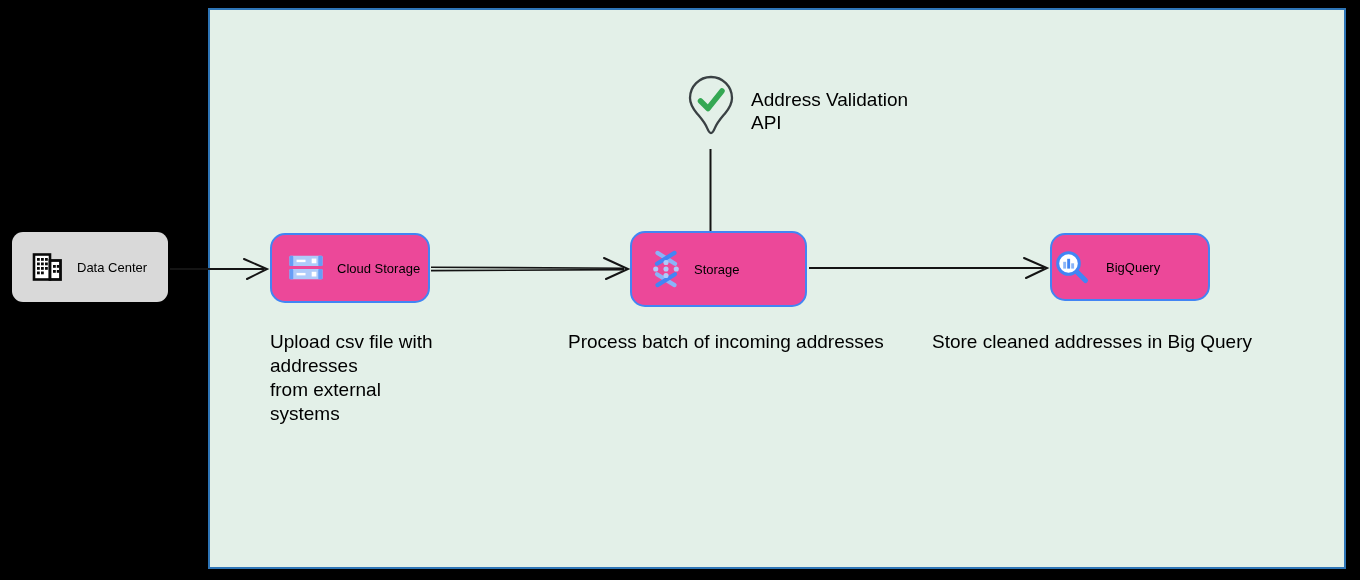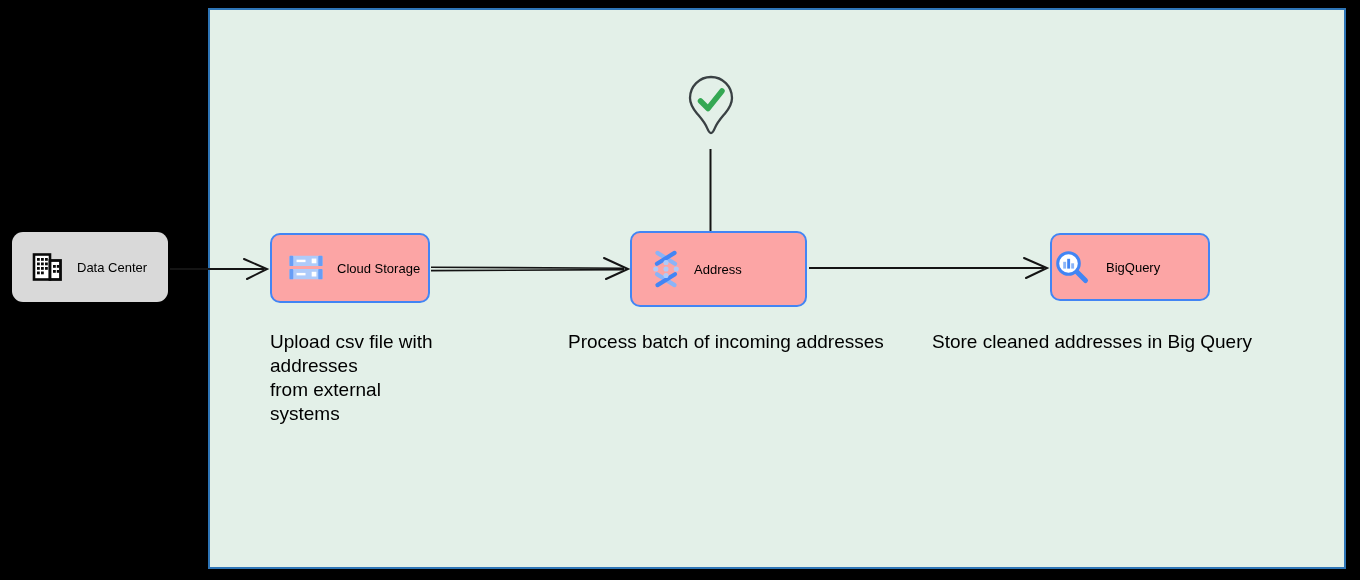--- a/index.html
+++ b/index.html
@@ -7,21 +7,21 @@
     position:relative;width:1360px;height:580px;background:#000;overflow:hidden;
     font-family:"Liberation Sans", sans-serif;color:#000;
   }
   .panel{
     position:absolute;left:208px;top:8px;width:1138px;height:561px;
     box-sizing:border-box;background:#e3f0e8;border:2px solid #2e75b6;
   }
   .connector-layer{position:absolute;left:0;top:0;width:1360px;height:580px;pointer-events:none;}
   .node{
     position:absolute;box-sizing:border-box;display:flex;align-items:center;
-    background:#fca5a5;border:2.5px solid #4285f4;border-radius:10px;
+    background:#ec4899;border:2.5px solid #4285f4;border-radius:15px;
   }
   .node .label{font-size:13px;color:#000;white-space:nowrap;}
   .node-datacenter{
     left:12px;top:232px;width:156px;height:70px;background:#d9d9d9;border:none;border-radius:11px;
     padding-left:18px;
   }
   .node-datacenter .label{margin-left:13px;font-size:13px;}
   .node-cloudstorage{left:270px;top:233px;width:160px;height:70px;padding-left:17px;}
   .node-cloudstorage .label{margin-left:14px;}
   .node-dataflow{left:630px;top:231px;width:177px;height:76px;padding-left:15px;}
@@ -126,38 +126,40 @@
         <line x1="11" y1="37" x2="29.5" y2="25.5" stroke="#4285f4"></line>
       </g>
       <g fill="#aecbfa">
         <circle cx="20" cy="13.2" r="2.7"></circle>
         <circle cx="20" cy="20" r="2.7"></circle>
         <circle cx="20" cy="26.8" r="2.7"></circle>
         <circle cx="9.2" cy="20" r="2.7"></circle>
         <circle cx="30.8" cy="20" r="2.7"></circle>
       </g>
     </svg>
-    <span class="label">Address</span>
+    <span class="label">Storage</span>
   </div>
 
   <div class="node node-bigquery">
     <svg class="icon" width="36" height="36" viewBox="0 0 36 36">
       <circle cx="14.5" cy="14.5" r="10.8" fill="#ffffff" stroke="#4285f4" stroke-width="3"></circle>
       <line x1="23" y1="23" x2="31.5" y2="31.5" stroke="#4285f4" stroke-width="5" stroke-linecap="round"></line>
       <rect x="9.2" y="12.8" width="2.9" height="6.8" fill="#8ab4f8"></rect>
       <rect x="13.2" y="9.8" width="2.9" height="9.8" fill="#4285f4"></rect>
       <rect x="17.2" y="14.3" width="2.9" height="5.3" fill="#8ab4f8"></rect>
     </svg>
     <span class="label">BigQuery</span>
   </div>
 
   <svg class="pin" width="48" height="62" viewBox="0 0 48 62">
     <path d="M24 2 C12.4 2 3 11.4 3 23 c0 6.2 3 10.6 6.8 15.2 2.6 3.2 7.7 8.4 10.6 15.4 0.9 2.2 1.9 4.4 3.6 4.4 s2.7 -2.2 3.6 -4.4 c2.9 -7 8 -12.2 10.6 -15.4 C42 33.6 45 29.2 45 23 45 11.4 35.6 2 24 2 z" fill="none" stroke="#3a4144" stroke-width="2.3"></path>
     <polyline points="13.5,26 21,33.5 35,16" fill="none" stroke="#34a853" stroke-width="5.5" stroke-linecap="round" stroke-linejoin="round"></polyline>
   </svg>
+  <div class="av-label">Address Validation
+API</div>
 
   <div class="caption caption-upload">Upload csv file with
 addresses
 from external
 systems</div>
   <div class="caption caption-process">Process batch of incoming addresses</div>
   <div class="caption caption-store">Store cleaned addresses in Big Query</div>
 
 </div>
 

